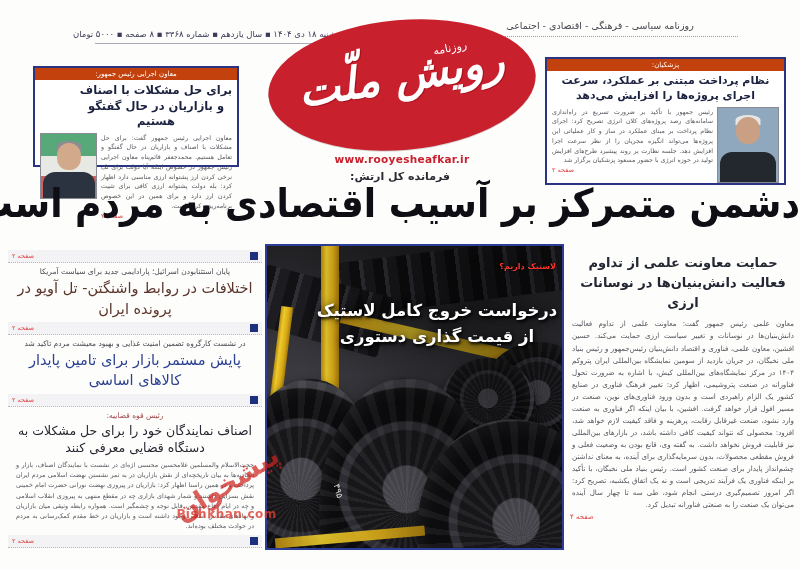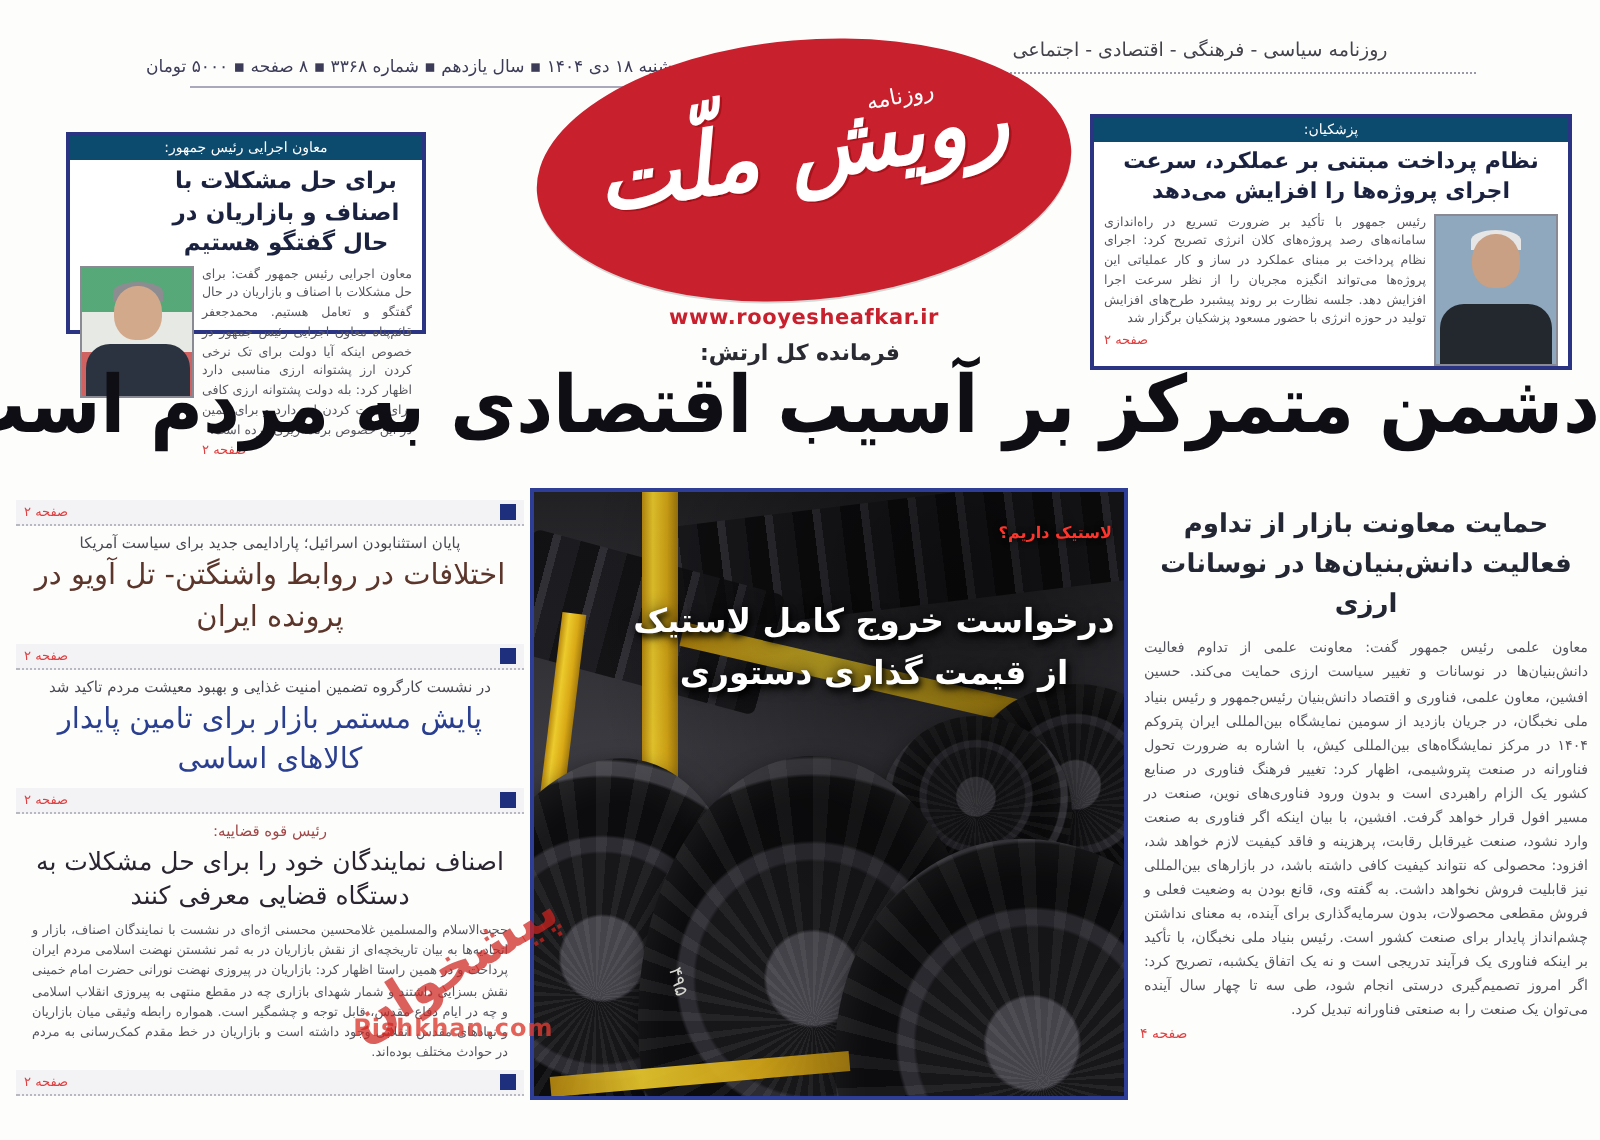--- a/index.html
+++ b/index.html
@@ -37,24 +37,24 @@
     transform:rotate(-4deg); text-shadow:1px 1px 0 rgba(120,0,0,.4);
     white-space:nowrap;
   }
   .website {
     position:absolute; top:153px; left:268px; width:268px; text-align:center;
     color:#c9202e; font-weight:bold; font-size:10.5px; letter-spacing:.3px;
   }
 
   
   .card { position:absolute; background:#fff; border:2px solid #2a3483; }
-  .card-left  { top:66px;  left:33px;  width:180px; height:101px; }
+  .card-left  { top:66px;  left:33px;  width:206px; height:101px; }
   .card-right { top:57px;  left:545px; width:241px; height:128px; }
   .card-tag {
-    height:12px; background:#0c4a6e; color:#fff; font-size:7px;
+    height:12px; background:#c2410c; color:#fff; font-size:7px;
     line-height:12px; text-align:center; overflow:hidden;
   }
   .card-title {
     font-weight:bold; color:#1b2240; text-align:center;
     padding:3px 4px 2px; line-height:1.35;
   }
   .card-left  .card-title { font-size:11.5px;padding-left:44px; }
   .card-right .card-title { font-size:11px; }
   .card-row { display:flex; padding:1px 5px 0; gap:4px; }
   .card-body-wrap { flex:1; min-width:0; }
@@ -266,21 +266,21 @@
     <div class="tire-marking">۴۹۵</div>
     <div class="ph-shade"></div>
     <div class="photo-label">لاستیک داریم؟</div>
     <div class="photo-title">
       <span>درخواست خروج کامل لاستیک</span><br>
       <span>از قیمت گذاری دستوری</span>
     </div>
   </div>
 
   <div class="right-col">
-    <div class="right-title">حمایت معاونت بازار از تداوم فعالیت دانش‌بنیان‌ها در نوسانات ارزی</div>
+    <div class="right-title">حمایت معاونت علمی از تداوم فعالیت دانش‌بنیان‌ها در نوسانات ارزی</div>
     <div class="right-body">معاون علمی رئیس جمهور گفت: معاونت علمی از تداوم فعالیت دانش‌بنیان‌ها در نوسانات و تغییر سیاست ارزی حمایت می‌کند. حسین افشین، معاون علمی، فناوری و اقتصاد دانش‌بنیان رئیس‌جمهور و رئیس بنیاد ملی نخبگان، در جریان بازدید از سومین نمایشگاه بین‌المللی ایران پتروکم ۱۴۰۴ در مرکز نمایشگاه‌های بین‌المللی کیش، با اشاره به ضرورت تحول فناورانه در صنعت پتروشیمی، اظهار کرد: تغییر فرهنگ فناوری در صنایع کشور یک الزام راهبردی است و بدون ورود فناوری‌های نوین، صنعت در مسیر افول قرار خواهد گرفت. افشین، با بیان اینکه اگر فناوری به صنعت وارد نشود، صنعت غیرقابل رقابت، پرهزینه و فاقد کیفیت لازم خواهد شد، افزود: محصولی که نتواند کیفیت کافی داشته باشد، در بازارهای بین‌المللی نیز قابلیت فروش نخواهد داشت. به گفته وی، قانع بودن به وضعیت فعلی و فروش مقطعی محصولات، بدون سرمایه‌گذاری برای آینده، به معنای نداشتن چشم‌انداز پایدار برای صنعت کشور است. رئیس بنیاد ملی نخبگان، با تأکید بر اینکه فناوری یک فرآیند تدریجی است و نه یک اتفاق یکشبه، تصریح کرد: اگر امروز تصمیم‌گیری درستی انجام شود، طی سه تا چهار سال آینده می‌توان یک صنعت را به صنعتی فناورانه تبدیل کرد.</div>
     <span class="page-link">صفحه ۴</span>
   </div>
 
   <div class="watermark">
     <span class="wm-fa">پیشخوان</span>
     <span class="wm-en">Pishkhan.com</span>
   </div>
 
 </div>

